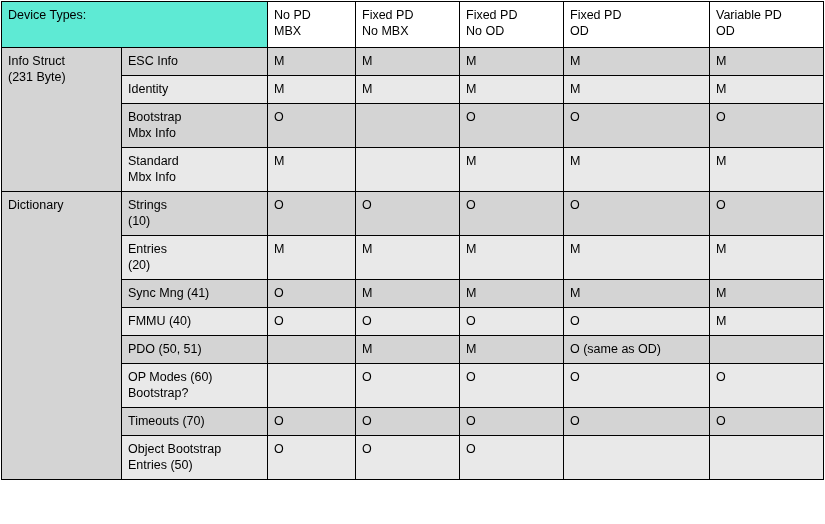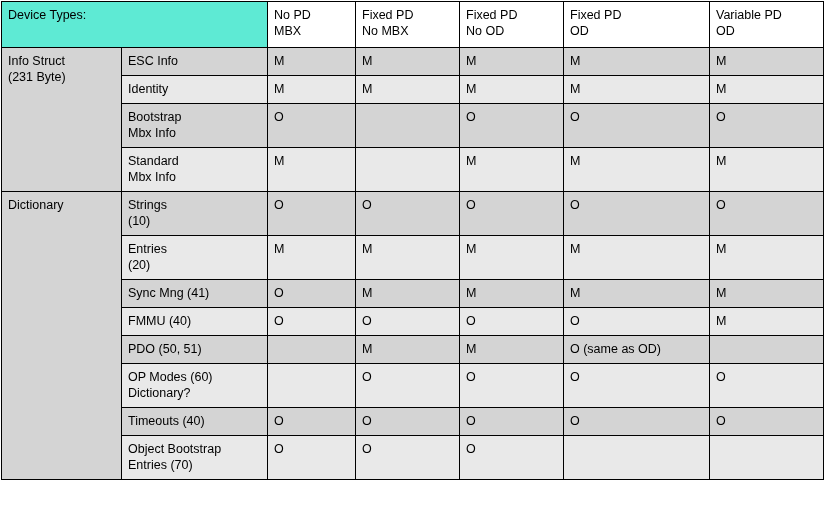--- a/index.html
+++ b/index.html
@@ -208,42 +208,42 @@
       </td>
       <td class="val dark"></td>
       <td class="val dark">M</td>
       <td class="val dark">M</td>
       <td class="val dark wide">O (same as OD)</td>
       <td class="val dark"></td>
     </tr>
     <tr>
       <td class="rowlbl">
         <span class="nowrapline">OP Modes (60)</span>
-        <span class="nowrapline">Dictionary?</span>
-      </td>
-      <td class="val"></td>
-      <td class="val">O</td>
-      <td class="val">O</td>
-      <td class="val">O</td>
-      <td class="val">O</td>
-    </tr>
-    <tr>
-      <td class="rowlbl dark">
-        <span class="nowrapline">Timeouts (40)</span>
+        <span class="nowrapline">Bootstrap?</span>
+      </td>
+      <td class="val"></td>
+      <td class="val">O</td>
+      <td class="val">O</td>
+      <td class="val">O</td>
+      <td class="val">O</td>
+    </tr>
+    <tr>
+      <td class="rowlbl dark">
+        <span class="nowrapline">Timeouts (70)</span>
       </td>
       <td class="val dark">O</td>
       <td class="val dark">O</td>
       <td class="val dark">O</td>
       <td class="val dark">O</td>
       <td class="val dark">O</td>
     </tr>
     <tr>
       <td class="rowlbl">
         <span class="nowrapline">Object Bootstrap</span>
-        <span class="nowrapline">Entries (70)</span>
+        <span class="nowrapline">Entries (50)</span>
       </td>
       <td class="val">O</td>
       <td class="val">O</td>
       <td class="val">O</td>
       <td class="val"></td>
       <td class="val"></td>
     </tr>
   </tbody>
 </table>
 

